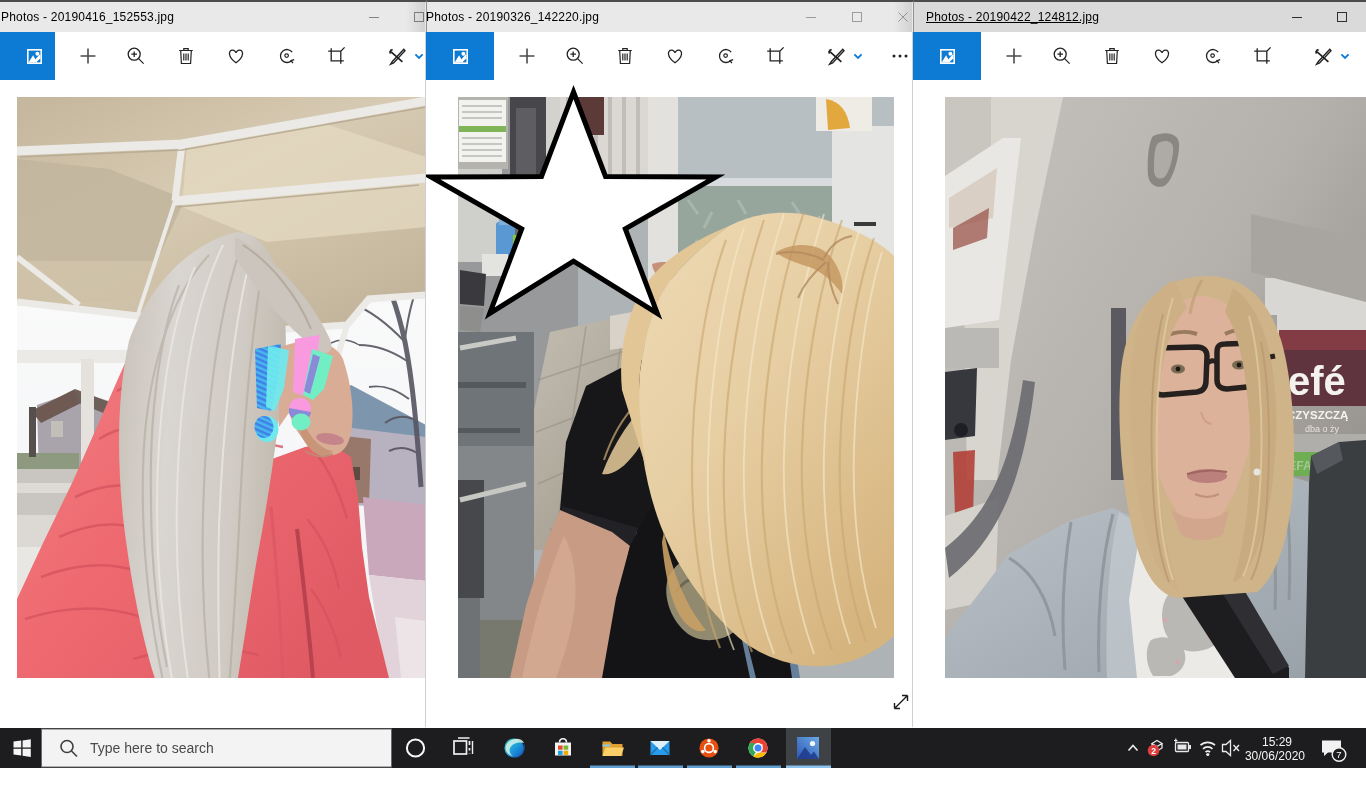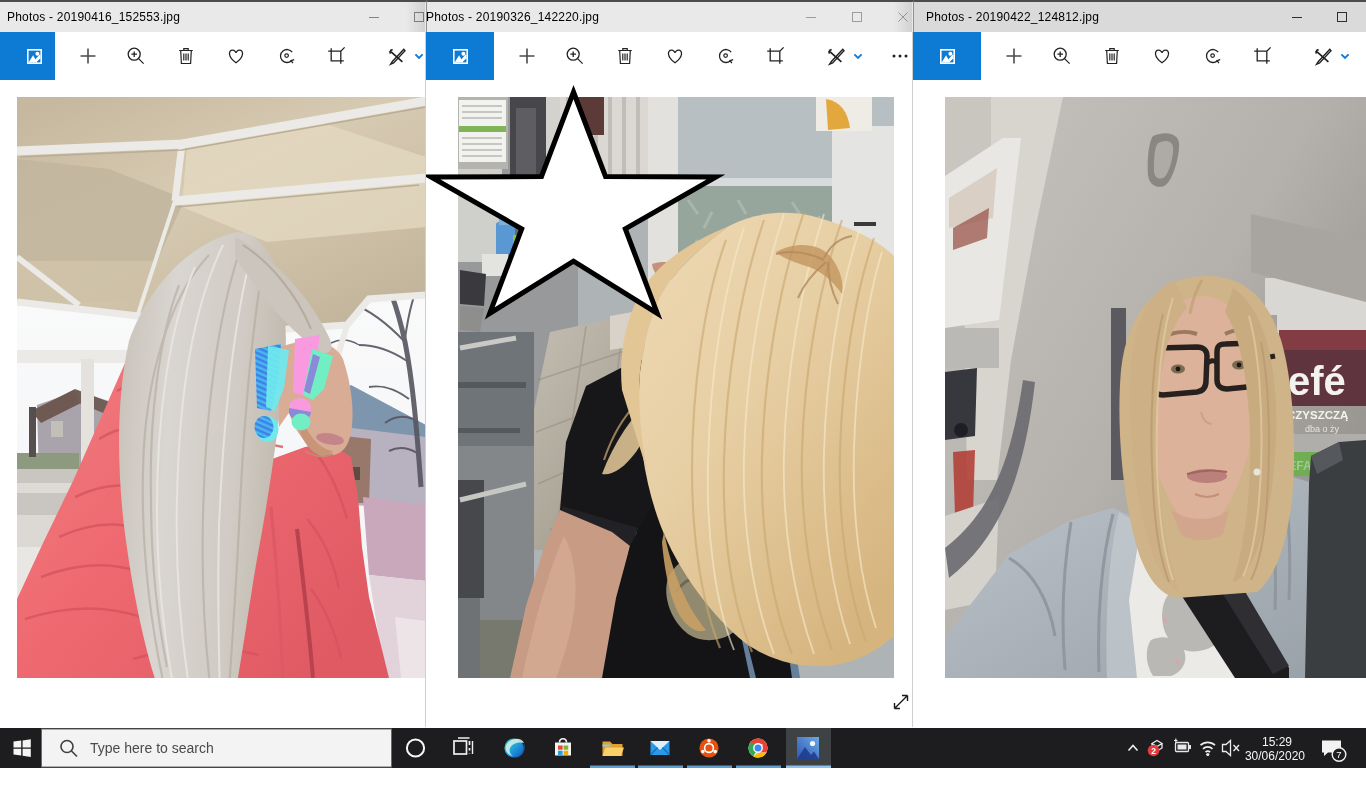--- a/index.html
+++ b/index.html
@@ -7,21 +7,21 @@
   .abs { position:absolute; }
   #screen { position:relative; width:1366px; height:800px; background:#fff; overflow:hidden; }
   .titlebar { position:absolute; top:0; height:32px; background:#e9e9e9; border-top:2px solid #4c4c4c; }
   .titletxt { position:absolute; top:10px; font-size:12px; color:#000; white-space:nowrap; letter-spacing:0.2px;}
   .toolbar { position:absolute; top:32px; height:48px; background:#fff; }
 </style></head>
 <body>
 <div id="screen">
 
   <div class="titlebar" style="left:0; width:426px;"></div>
-  <div class="titletxt" style="left:7px;">Photos - 20190416_152553.jpg</div>
+  <div class="titletxt" style="left:1px;">Photos - 20190416_152553.jpg</div>
   <svg class="abs" style="left:352px; top:2px;" width="74" height="30" viewBox="0 0 74 30">
     <line x1="17" y1="15.5" x2="27" y2="15.5" stroke="#838383" stroke-width="1"></line>
     <rect x="62.5" y="10.5" width="9" height="9" fill="none" stroke="#838383" stroke-width="1"></rect>
   </svg>
   <div class="toolbar" style="left:0; width:426px;"></div>
   <div class="abs" style="left:0; top:32px; width:55px; height:48px; background:#0d7ad4;"></div>
 <svg class="abs" style="left:27px; top:49px;" width="15" height="15" viewBox="0 0 15 15">
     <rect x="0.8" y="0.8" width="13.4" height="13.4" fill="none" stroke="#fff" stroke-width="1.6"></rect>
     <circle cx="10.4" cy="4.8" r="2" fill="#fff"></circle>
     <path d="M1.6 13.4 L6.1 6.2 L10.2 13.4 Z" fill="#fff"></path>
@@ -38,21 +38,21 @@
   <div class="toolbar" style="left:426px; width:487px;"></div>
   <div class="abs" style="left:426px; top:32px; width:68px; height:48px; background:#0d7ad4;"></div>
 <svg class="abs" style="left:453px; top:49px;" width="15" height="15" viewBox="0 0 15 15">
     <rect x="0.8" y="0.8" width="13.4" height="13.4" fill="none" stroke="#fff" stroke-width="1.6"></rect>
     <circle cx="10.4" cy="4.8" r="2" fill="#fff"></circle>
     <path d="M1.6 13.4 L6.1 6.2 L10.2 13.4 Z" fill="#fff"></path>
     <path d="M7.6 11.2 L12.6 5.6 L13.4 6.4 L13.4 9.2 L9.4 13.3 Z" fill="#fff"></path>
   </svg>
 
   <div class="titlebar" style="left:913px; width:453px; background:#dadada; border-left:1px solid #919191;"></div>
-  <div class="titletxt" style="left:926px;">Photos - 20190422_124812.jpg</div>
+  <div class="titletxt" style="left:926px;text-decoration:underline;">Photos - 20190422_124812.jpg</div>
   <svg class="abs" style="left:1275px; top:2px;" width="91" height="30" viewBox="0 0 91 30">
     <line x1="17" y1="15.5" x2="27" y2="15.5" stroke="#2e2e2e" stroke-width="1"></line>
     <rect x="62.5" y="10.5" width="9" height="9" fill="none" stroke="#2e2e2e" stroke-width="1"></rect>
   </svg>
   <div class="toolbar" style="left:913px; width:453px;"></div>
   <div class="abs" style="left:913px; top:32px; width:68px; height:48px; background:#0d7ad4;"></div>
 <svg class="abs" style="left:940px; top:49px;" width="15" height="15" viewBox="0 0 15 15">
     <rect x="0.8" y="0.8" width="13.4" height="13.4" fill="none" stroke="#fff" stroke-width="1.6"></rect>
     <circle cx="10.4" cy="4.8" r="2" fill="#fff"></circle>
     <path d="M1.6 13.4 L6.1 6.2 L10.2 13.4 Z" fill="#fff"></path>

